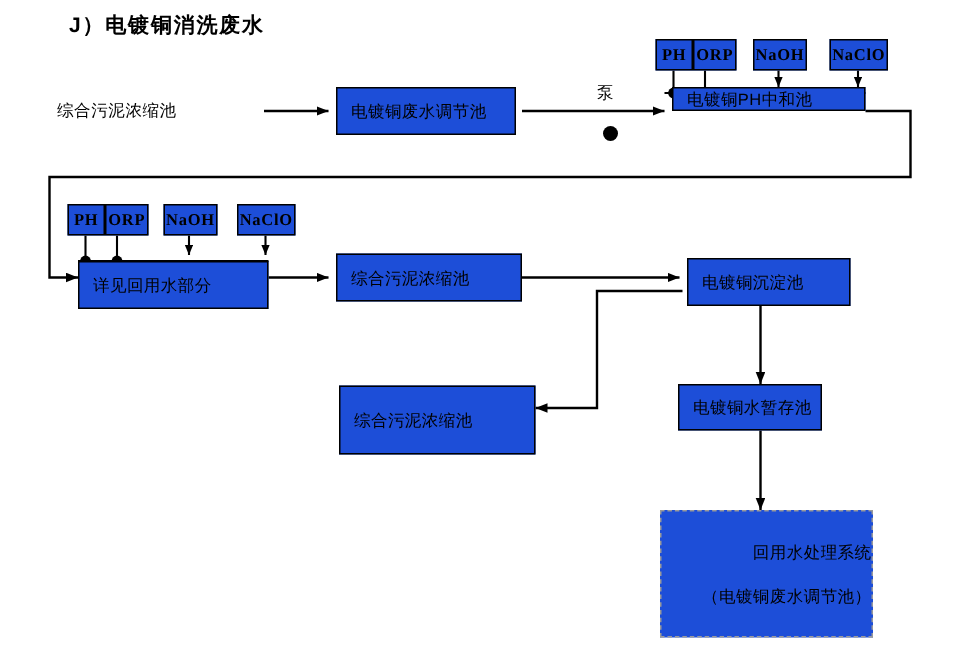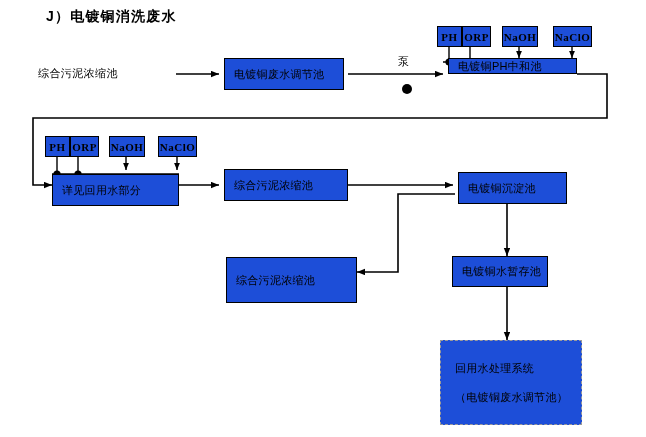--- a/index.html
+++ b/index.html
@@ -42,21 +42,21 @@
     justify-content: center;
     font-family: "Liberation Serif", "DejaVu Serif", serif;
     font-size: 11px;
     font-weight: bold;
     letter-spacing: 0.5px;
     padding: 0;
   }
   .node.dashed {
     border: 1px dashed #9a9a9a;
     flex-direction: column;
-    align-items: flex-start;
+    align-items: flex-end;
     justify-content: center;
     padding-left: 14px;
     gap: 14px;
   }
   .plain-label {
     position: absolute;
     font-size: 11px;
     white-space: nowrap;
     letter-spacing: 0.4px;
     z-index: 3;

